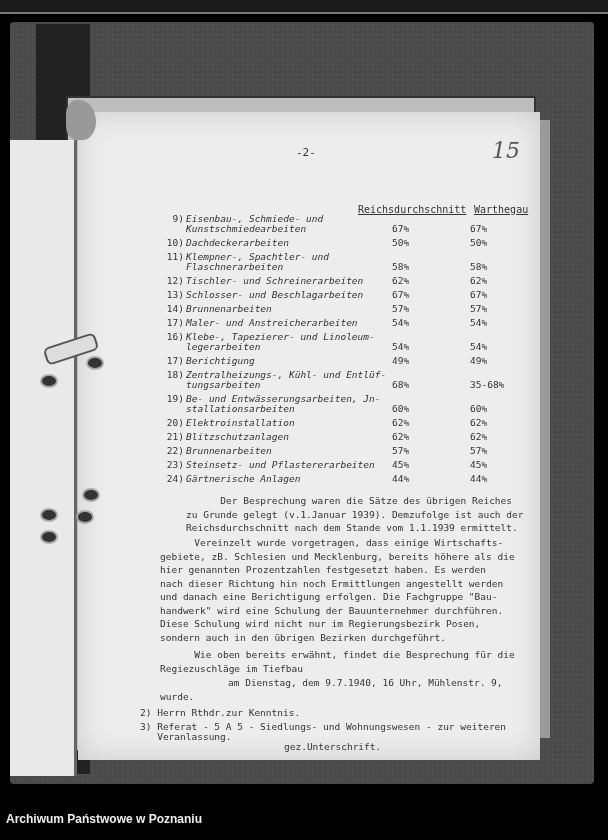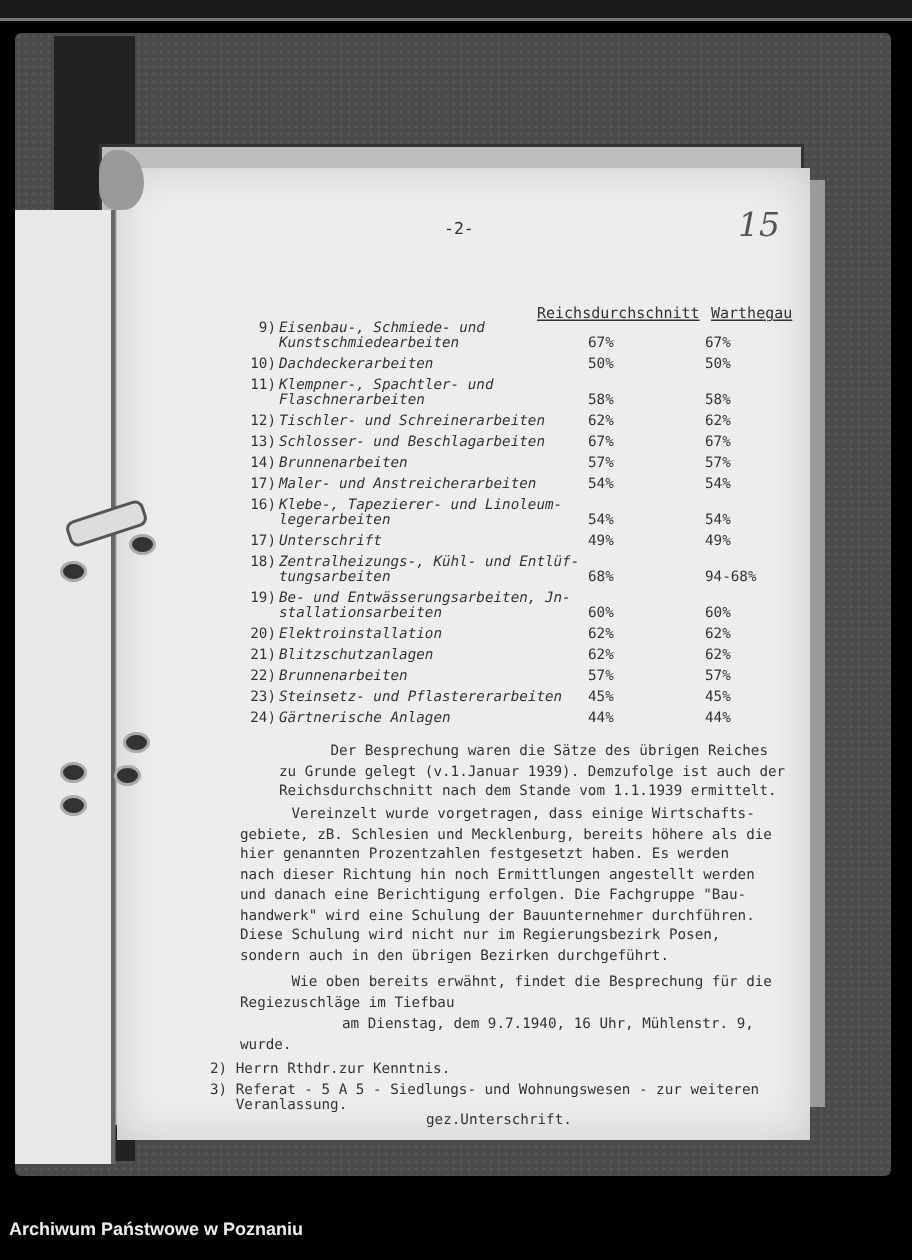--- a/index.html
+++ b/index.html
@@ -101,29 +101,29 @@
         <span class="v2" style="top:0px">54%</span>
       </div>
       <div class="row" style="top: 332px;">
         <span class="num">16)</span>
         <span class="lab">Klebe-, Tapezierer- und Linoleum-<br>legerarbeiten</span>
         <span class="v1" style="top:10px">54%</span>
         <span class="v2" style="top:10px">54%</span>
       </div>
       <div class="row" style="top: 356px;">
         <span class="num">17)</span>
-        <span class="lab">Unterschrift</span>
+        <span class="lab">Berichtigung</span>
         <span class="v1" style="top:0px">49%</span>
         <span class="v2" style="top:0px">49%</span>
       </div>
       <div class="row" style="top: 370px;">
         <span class="num">18)</span>
         <span class="lab">Zentralheizungs-, Kühl- und Entlüf-<br>tungsarbeiten</span>
         <span class="v1" style="top:10px">68%</span>
-        <span class="v2" style="top:10px">94-68%</span>
+        <span class="v2" style="top:10px">35-68%</span>
       </div>
       <div class="row" style="top: 394px;">
         <span class="num">19)</span>
         <span class="lab">Be- und Entwässerungsarbeiten, Jn-<br>stallationsarbeiten</span>
         <span class="v1" style="top:10px">60%</span>
         <span class="v2" style="top:10px">60%</span>
       </div>
       <div class="row" style="top: 418px;">
         <span class="num">20)</span>
         <span class="lab">Elektroinstallation</span>

